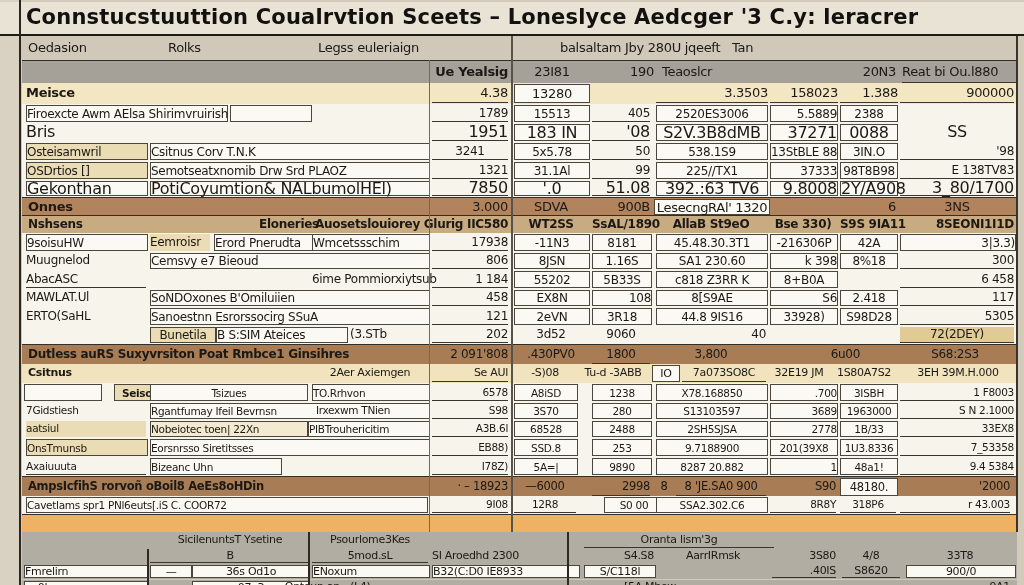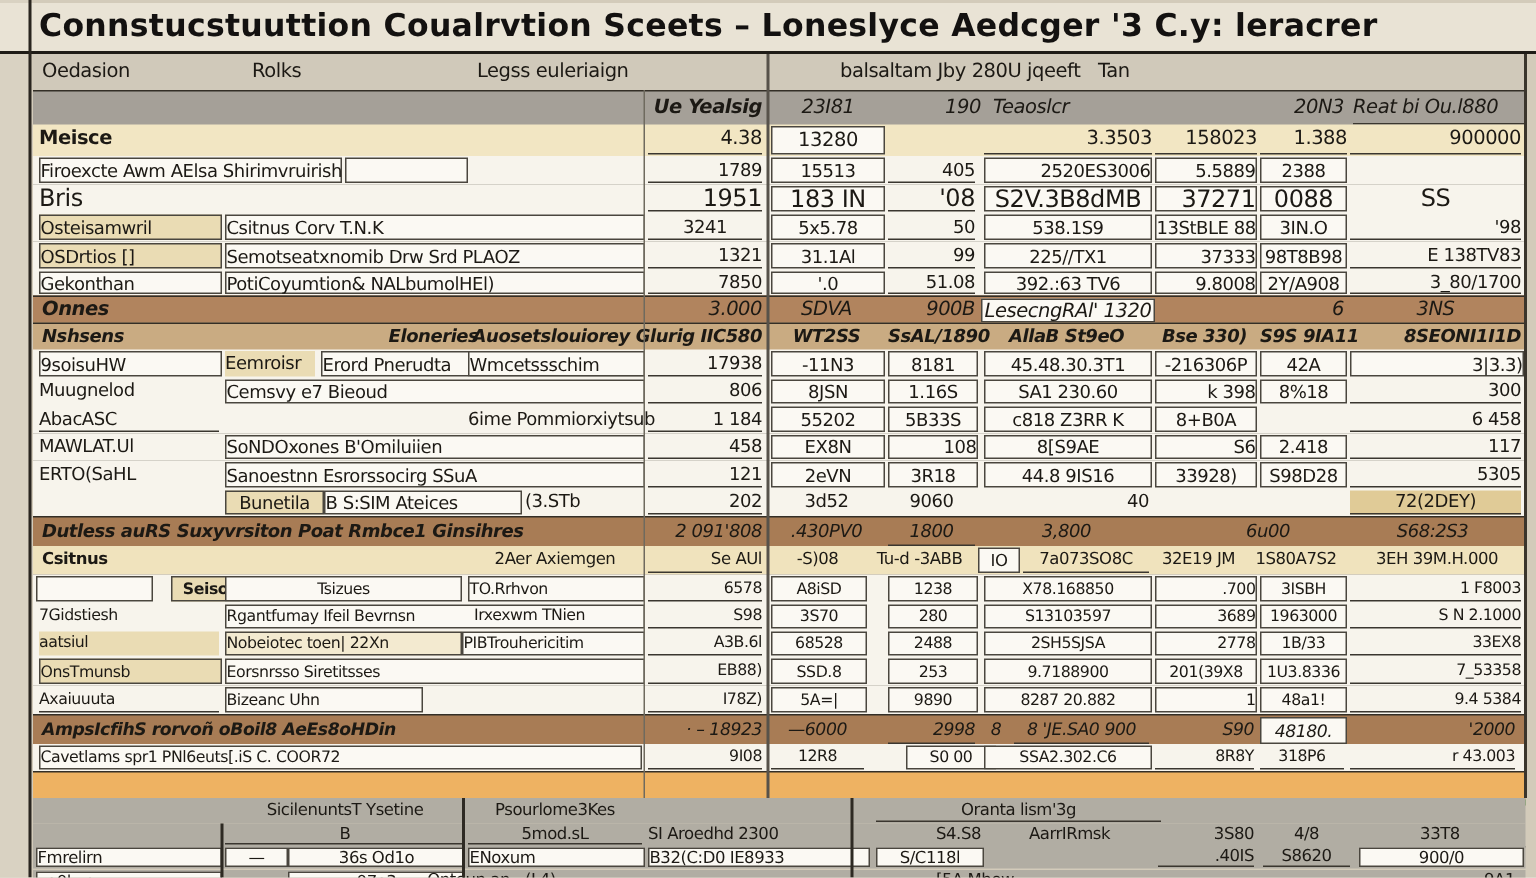--- a/index.html
+++ b/index.html
@@ -6,21 +6,21 @@
   #screen{
     position:relative;width:1024px;height:585px;overflow:hidden;
     background:#d3cbba;
     font-family:"DejaVu Sans","Liberation Sans",sans-serif;
     color:#1c1914;
   }
   #margin-strip{position:absolute;left:0;top:0;width:19px;height:585px;background:#d9d2c2;}
   .row{position:absolute;left:22px;width:995px;}
   .row.wide{left:0;width:1024px;}
   .row.hr1{border-bottom:1px solid #716c60;}
-  .row.hr2{border-bottom:4px solid #15803d;border-top:1.5px solid #332e26;font-style:italic;}
+  .row.hr2{border-bottom:4px solid #15803d;border-top:1.5px solid #332e26;}
   .row.hr3{border-bottom:2.5px solid #1f1c17;}
   .cell{
     position:absolute;top:1px;bottom:1px;white-space:nowrap;overflow:visible;
     letter-spacing:-0.3px;
   }
   .al-l{text-align:left}.al-c{text-align:center}.al-r{text-align:right}
   .b{font-weight:bold;}
   .u{border-bottom:1.6px solid #3a362f;}
   .box{border:1px solid #4a463e;background:#fbf9f3;}
   .cream{background:#eadcb4;}
@@ -61,21 +61,21 @@
         <div class="cell al-r u" style="left: 748px; width: 68px; line-height: 18px;">158023</div>
         <div class="cell al-r u" style="left: 818px; width: 58px; line-height: 18px;">1.388</div>
         <div class="cell al-r u" style="left: 878px; width: 114px; line-height: 18px;">900000</div>
       </div>
       <div class="row hr1" style="top: 104px; height: 19px; background: rgb(247, 244, 236); font-size: 12px;">
         <div class="cell al-l box" style="left: 4px; width: 200px; line-height: 16px;">Firoexcte Awm AElsa Shirimvruirish</div>
         <div class="cell al-l box" style="left: 208px; width: 80px; line-height: 16px;"></div>
         <div class="cell al-r u" style="left: 410px; width: 76px; line-height: 16px;">1789</div>
         <div class="cell al-c box u" style="left: 492px; width: 74px; line-height: 16px;">15513</div>
         <div class="cell al-r u" style="left: 570px; width: 58px; line-height: 16px;">405</div>
-        <div class="cell al-c box" style="left: 634px; width: 110px; line-height: 16px; text-align: right;">2520ES3006</div>
+        <div class="cell al-c box" style="left: 634px; width: 110px; line-height: 16px;">2520ES3006</div>
         <div class="cell al-r box" style="left: 748px; width: 66px; line-height: 16px;">5.5889</div>
         <div class="cell al-c box" style="left: 818px; width: 56px; line-height: 16px;">2388</div>
       </div>
       <div class="row hr1" style="top: 123px; height: 19px; background: rgb(247, 244, 236); font-size: 16px;">
         <div class="cell al-l " style="left: 4px; width: 120px; line-height: 16px;">Bris</div>
         <div class="cell al-r u" style="left: 410px; width: 76px; line-height: 16px;">1951</div>
         <div class="cell al-c box" style="left: 492px; width: 74px; line-height: 16px;">183 IN</div>
         <div class="cell al-r u" style="left: 570px; width: 58px; line-height: 16px;">'08</div>
         <div class="cell al-c box u" style="left: 634px; width: 110px; line-height: 16px;">S2V.3B8dMB</div>
         <div class="cell al-r box" style="left: 748px; width: 66px; line-height: 16px;">37271</div>
@@ -97,21 +97,21 @@
         <div class="cell al-l box cream" style="left: 4px; width: 120px; line-height: 16px;">OSDrtios []</div>
         <div class="cell al-l box" style="left: 128px; width: 278px; line-height: 16px;">Semotseatxnomib Drw Srd PLAOZ</div>
         <div class="cell al-r u" style="left: 410px; width: 76px; line-height: 16px;">1321</div>
         <div class="cell al-c box" style="left: 492px; width: 74px; line-height: 16px;">31.1Al</div>
         <div class="cell al-r u" style="left: 570px; width: 58px; line-height: 16px;">99</div>
         <div class="cell al-c box" style="left: 634px; width: 110px; line-height: 16px;">225//TX1</div>
         <div class="cell al-r box" style="left: 748px; width: 66px; line-height: 16px;">37333</div>
         <div class="cell al-c box" style="left: 818px; width: 56px; line-height: 16px;">98T8B98</div>
         <div class="cell al-r u" style="left: 878px; width: 114px; line-height: 16px;">E 138TV83</div>
       </div>
-      <div class="row hr1" style="top: 180px; height: 17px; background: rgb(247, 244, 236); font-size: 12px;">
+      <div class="row hr1" style="top: 180px; height: 17px; background: rgb(247, 244, 236); font-size: 16px;">
         <div class="cell al-l box" style="left: 4px; width: 120px; line-height: 14px;">Gekonthan</div>
         <div class="cell al-l box" style="left: 128px; width: 278px; line-height: 14px;">PotiCoyumtion&amp; NALbumolHEl)</div>
         <div class="cell al-r u" style="left: 410px; width: 76px; line-height: 14px;">7850</div>
         <div class="cell al-c box" style="left: 492px; width: 74px; line-height: 14px;">'.0</div>
         <div class="cell al-r u" style="left: 570px; width: 58px; line-height: 14px;">51.08</div>
         <div class="cell al-c box" style="left: 634px; width: 110px; line-height: 14px;">392.:63 TV6</div>
         <div class="cell al-r box" style="left: 748px; width: 66px; line-height: 14px;">9.8008</div>
         <div class="cell al-c box" style="left: 818px; width: 56px; line-height: 14px;">2Y/A908</div>
         <div class="cell al-r u" style="left: 878px; width: 114px; line-height: 14px;">3_80/1700</div>
       </div>

